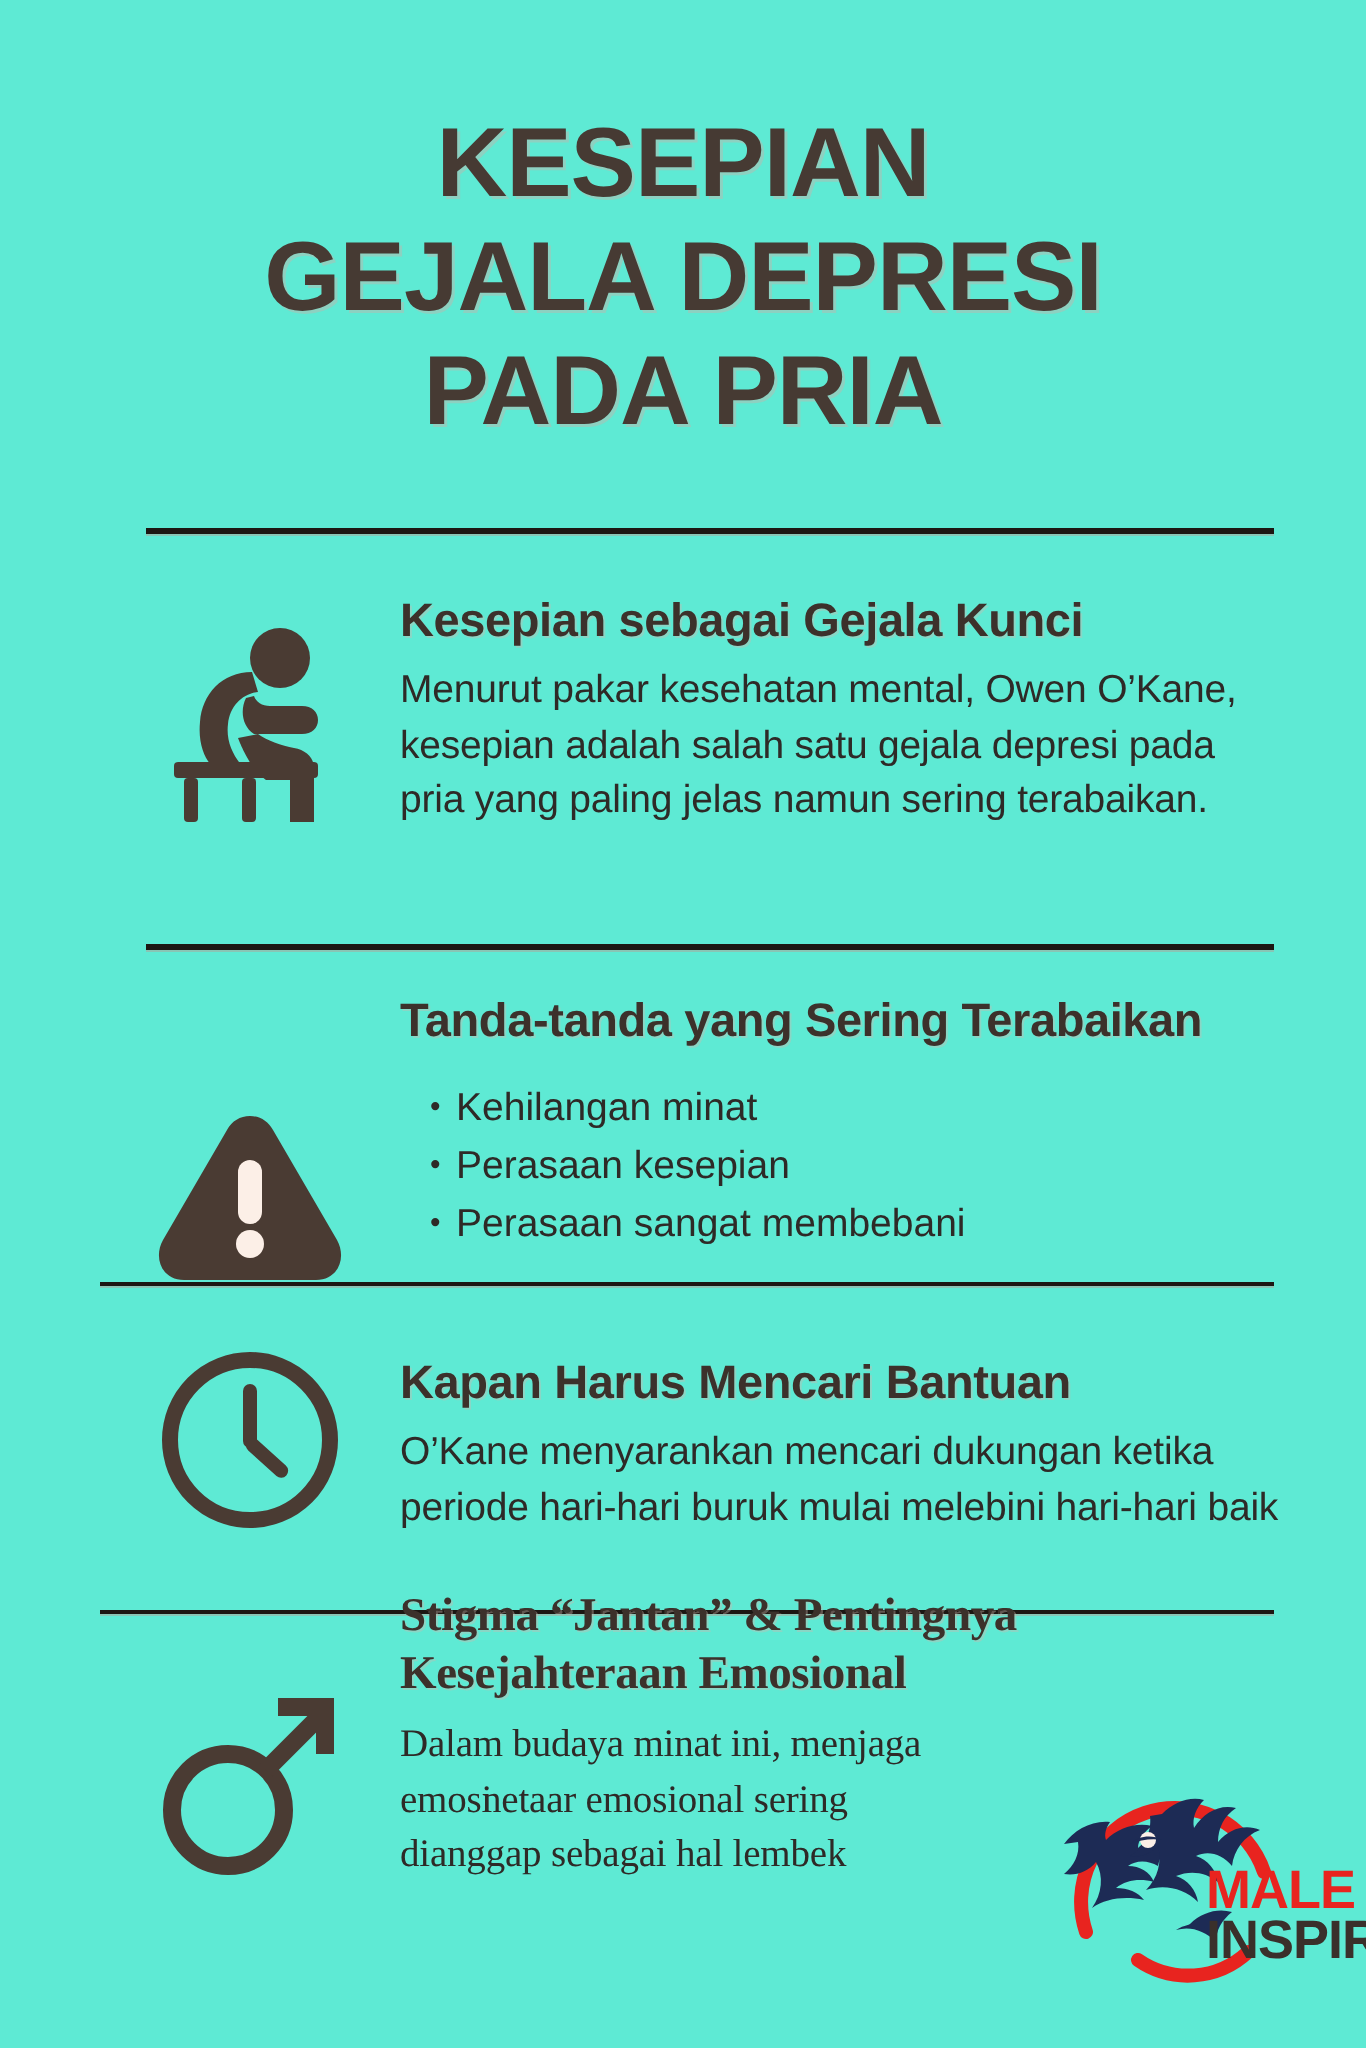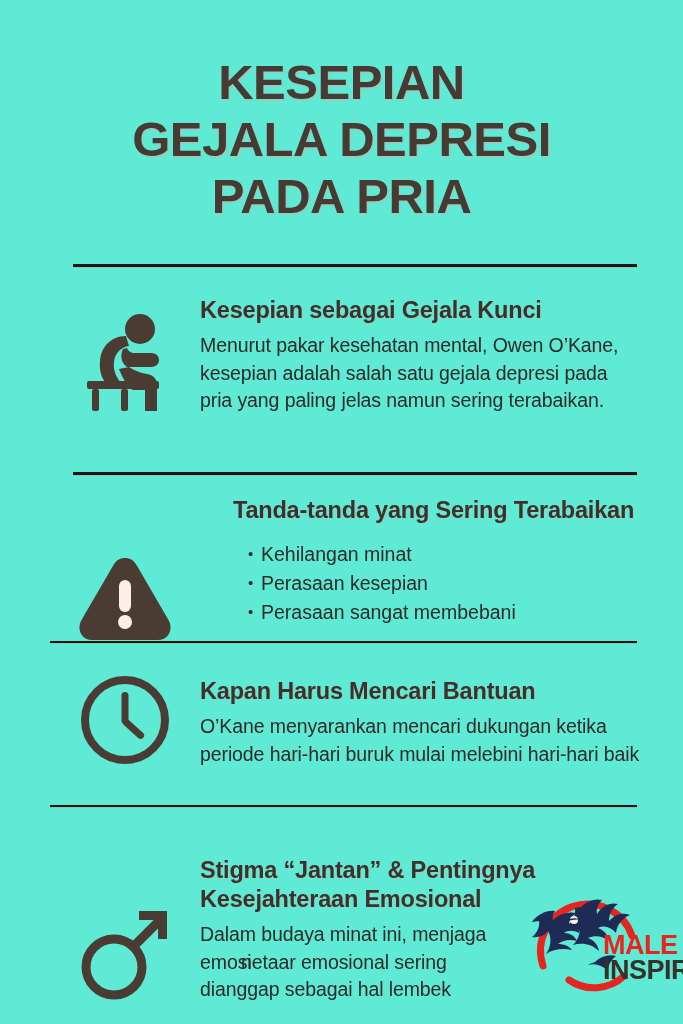--- a/index.html
+++ b/index.html
@@ -57,23 +57,23 @@
 
   
   .section {
     position: absolute;
     left: 50px;
     width: 600px;
     display: flex;
     align-items: flex-end;
   }
   .sec1 { top: 296px; }
-  .sec2 { top: 496px; gap: 33px; }
+  .sec2 { top: 496px; }
   .sec3 { top: 662px; }
-  .sec4 { top: 856px; }
+  .sec4 { top: 794px; font-family: Liberation Serif, serif; }
 
   .icon-cell {
     width: 150px;
     min-width: 150px;
     display: flex;
     justify-content: center;
     align-items: flex-start;
     padding-top: 8px;
   }
   .sec2 .icon-cell { padding-top: 16px; }

